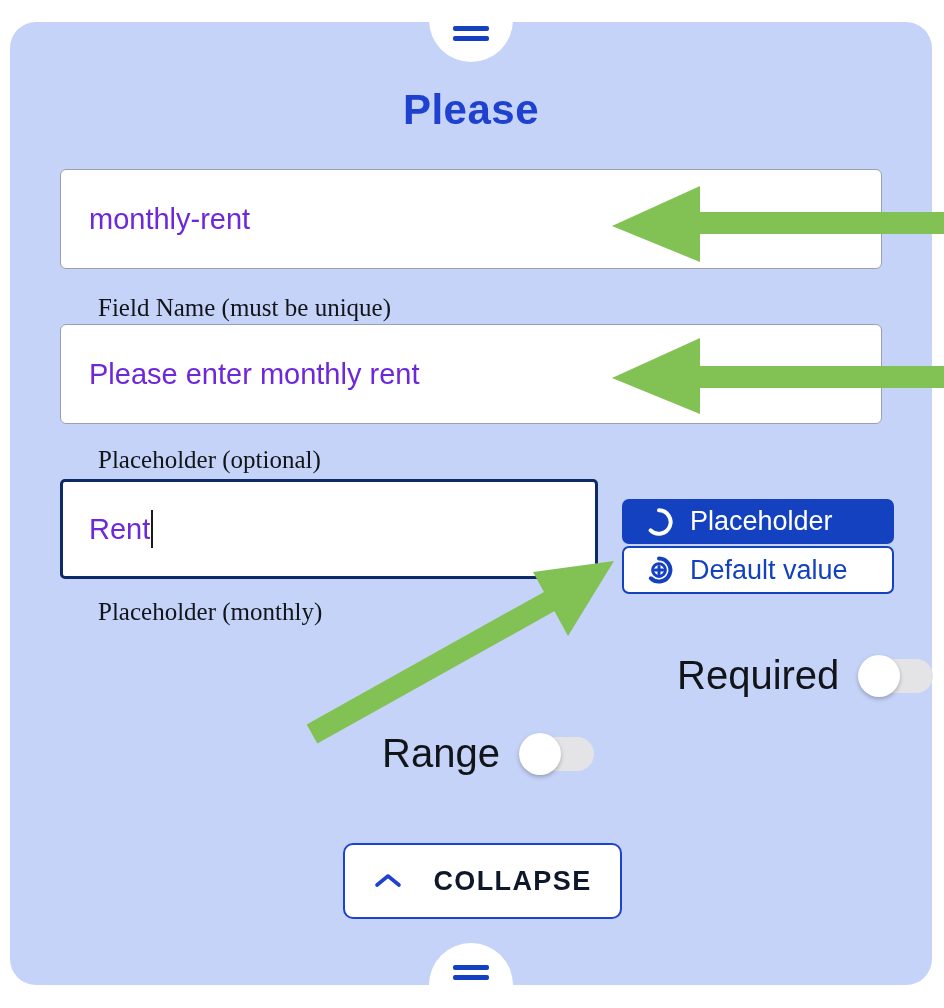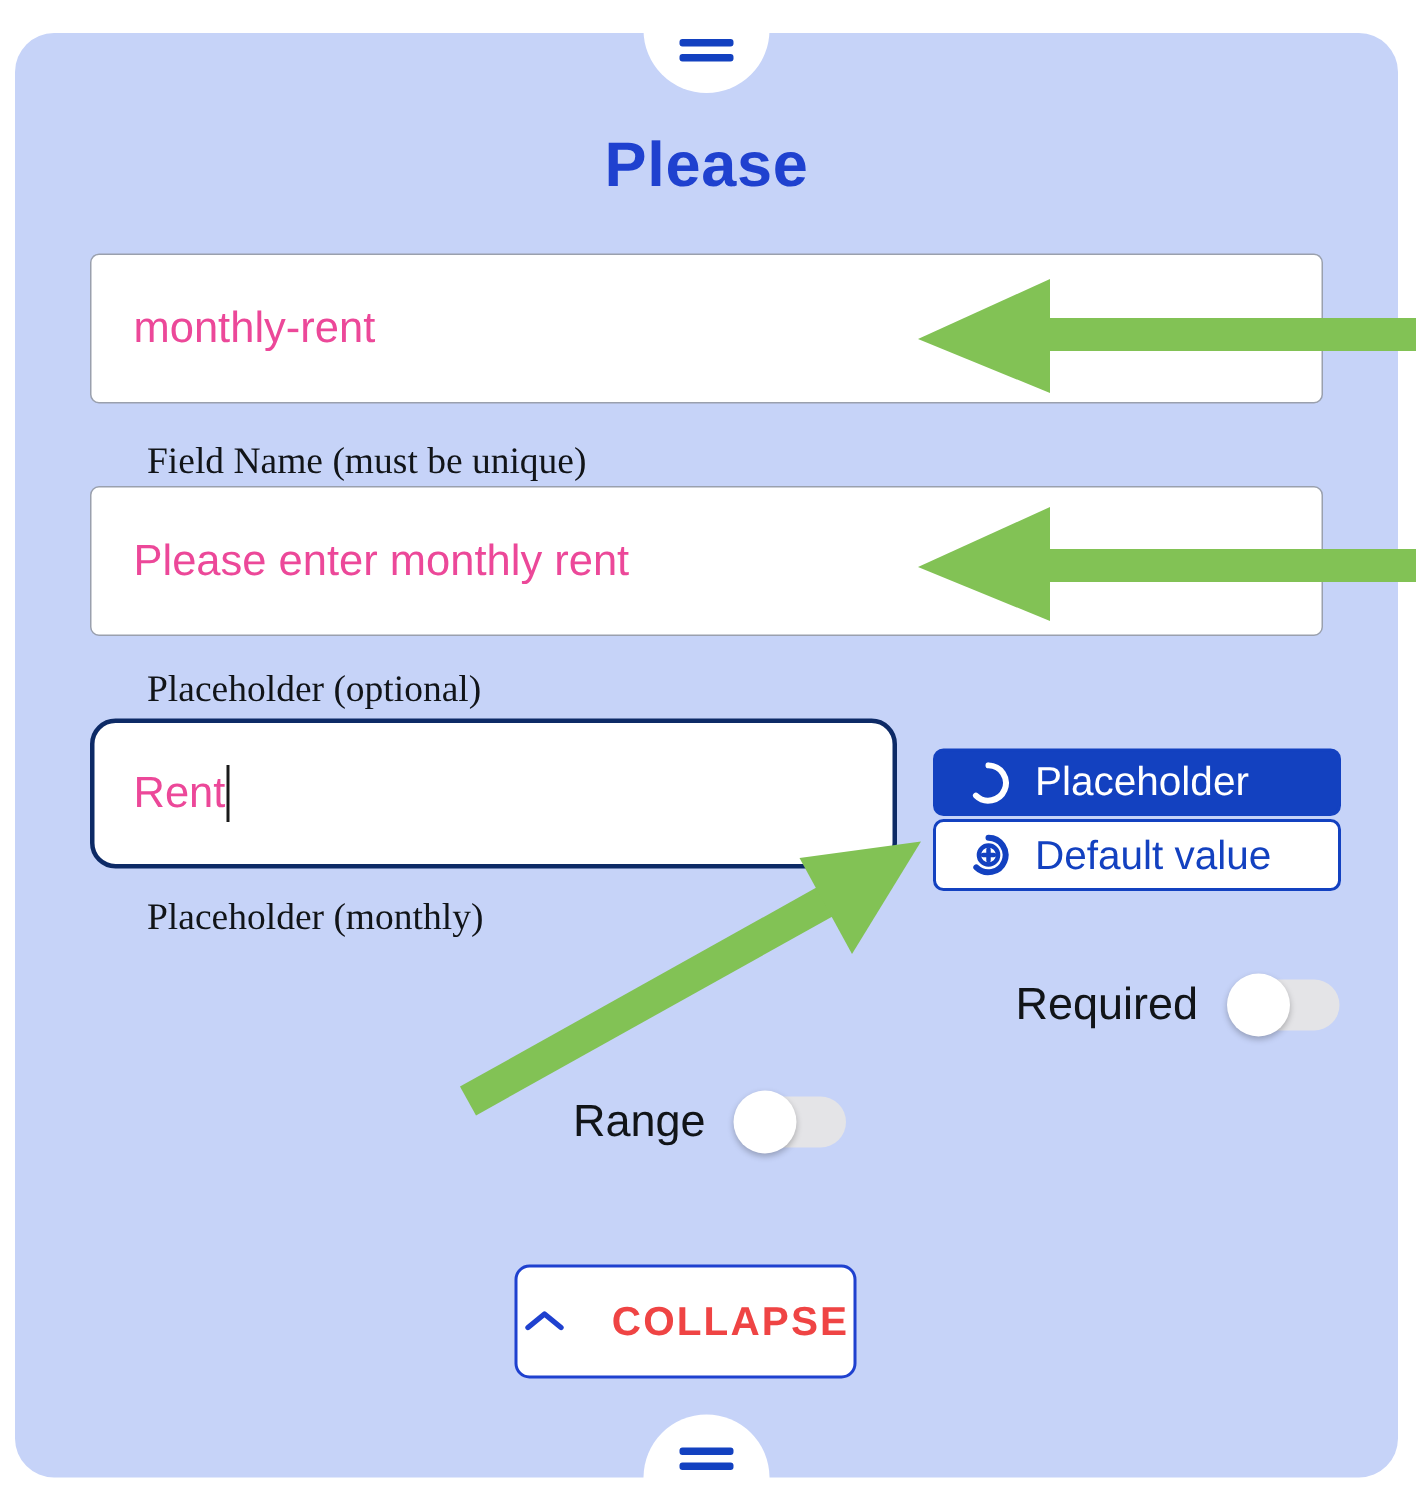--- a/index.html
+++ b/index.html
@@ -72,21 +72,21 @@
   }
 
   
   .field-input {
     position: absolute;
     box-sizing: border-box;
     background: #ffffff;
     border: 1px solid #9aa0ad;
     border-radius: 6px;
     font-size: 29px;
-    color: #ec4899;
+    color: #6d28d9;
     padding: 0 0 0 28px;
     display: flex;
     align-items: center;
     font-family: "Liberation Sans", sans-serif;
   }
   .field-label {
     position: absolute;
     font-size: 25px;
     color: #111418;
     left: 88px;
@@ -98,21 +98,21 @@
   #label-field-name { top: 272px; }
 
   
   #input-description { left: 50px; top: 302px; width: 822px; height: 100px; }
   #label-description { top: 424px; }
 
   
   #input-placeholder {
     left: 50px; top: 457px; width: 538px; height: 100px;
     border: 3px solid #0d2a66;
-    border-radius: 17px;
+    border-radius: 5px;
     padding-left: 26px;
   }
   #label-placeholder { top: 576px; }
   .caret {
     display: inline-block;
     width: 2px;
     height: 38px;
     background: #1a1a1a;
     margin-left: 1px;
   }
@@ -148,21 +148,21 @@
   .side-btn .ico { width: 30px; height: 30px; flex: 0 0 30px; display:block; }
 
   
   .toggle-row {
     position: absolute;
     display: flex;
     align-items: center;
     gap: 22px;
   }
   .toggle-label {
-    font-size: 30px;
+    font-size: 40px;
     color: #111418;
     font-family: "Liberation Sans", sans-serif;
   }
   .switch {
     position: relative;
     width: 72px;
     height: 34px;
     border-radius: 17px;
     background: #e4e4e7;
   }
@@ -177,31 +177,31 @@
     box-shadow: 0 2px 4px rgba(0,0,0,0.25);
   }
   #row-required { left: 667px; top: 631px; }
   #row-range    { left: 372px; top: 709px; }
 
   
   #btn-collapse {
     position: absolute;
     left: 333px;
     top: 821px;
-    width: 228px;
+    width: 279px;
     height: 76px;
     box-sizing: border-box;
     background: #ffffff;
     border: 2px solid #1f41cf;
     border-radius: 10px;
     display: flex;
     align-items: center;
     justify-content: center;
     gap: 30px;
-    color: #ef4444;
+    color: #0f172a;
     font-size: 27px;
     font-weight: bold;
     letter-spacing: 1.4px;
     font-family: "Liberation Sans", sans-serif;
   }
 
   
   #arrows {
     position: absolute;
     left: 0; top: 0;

